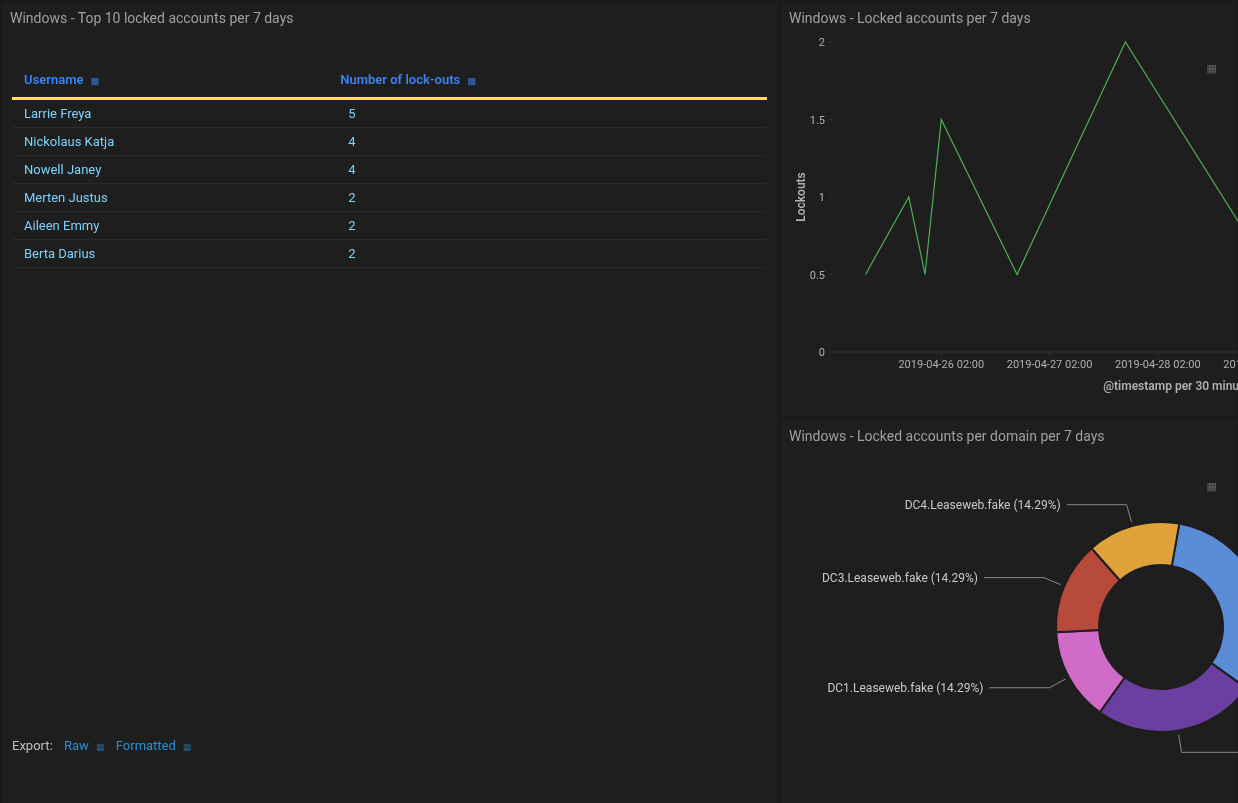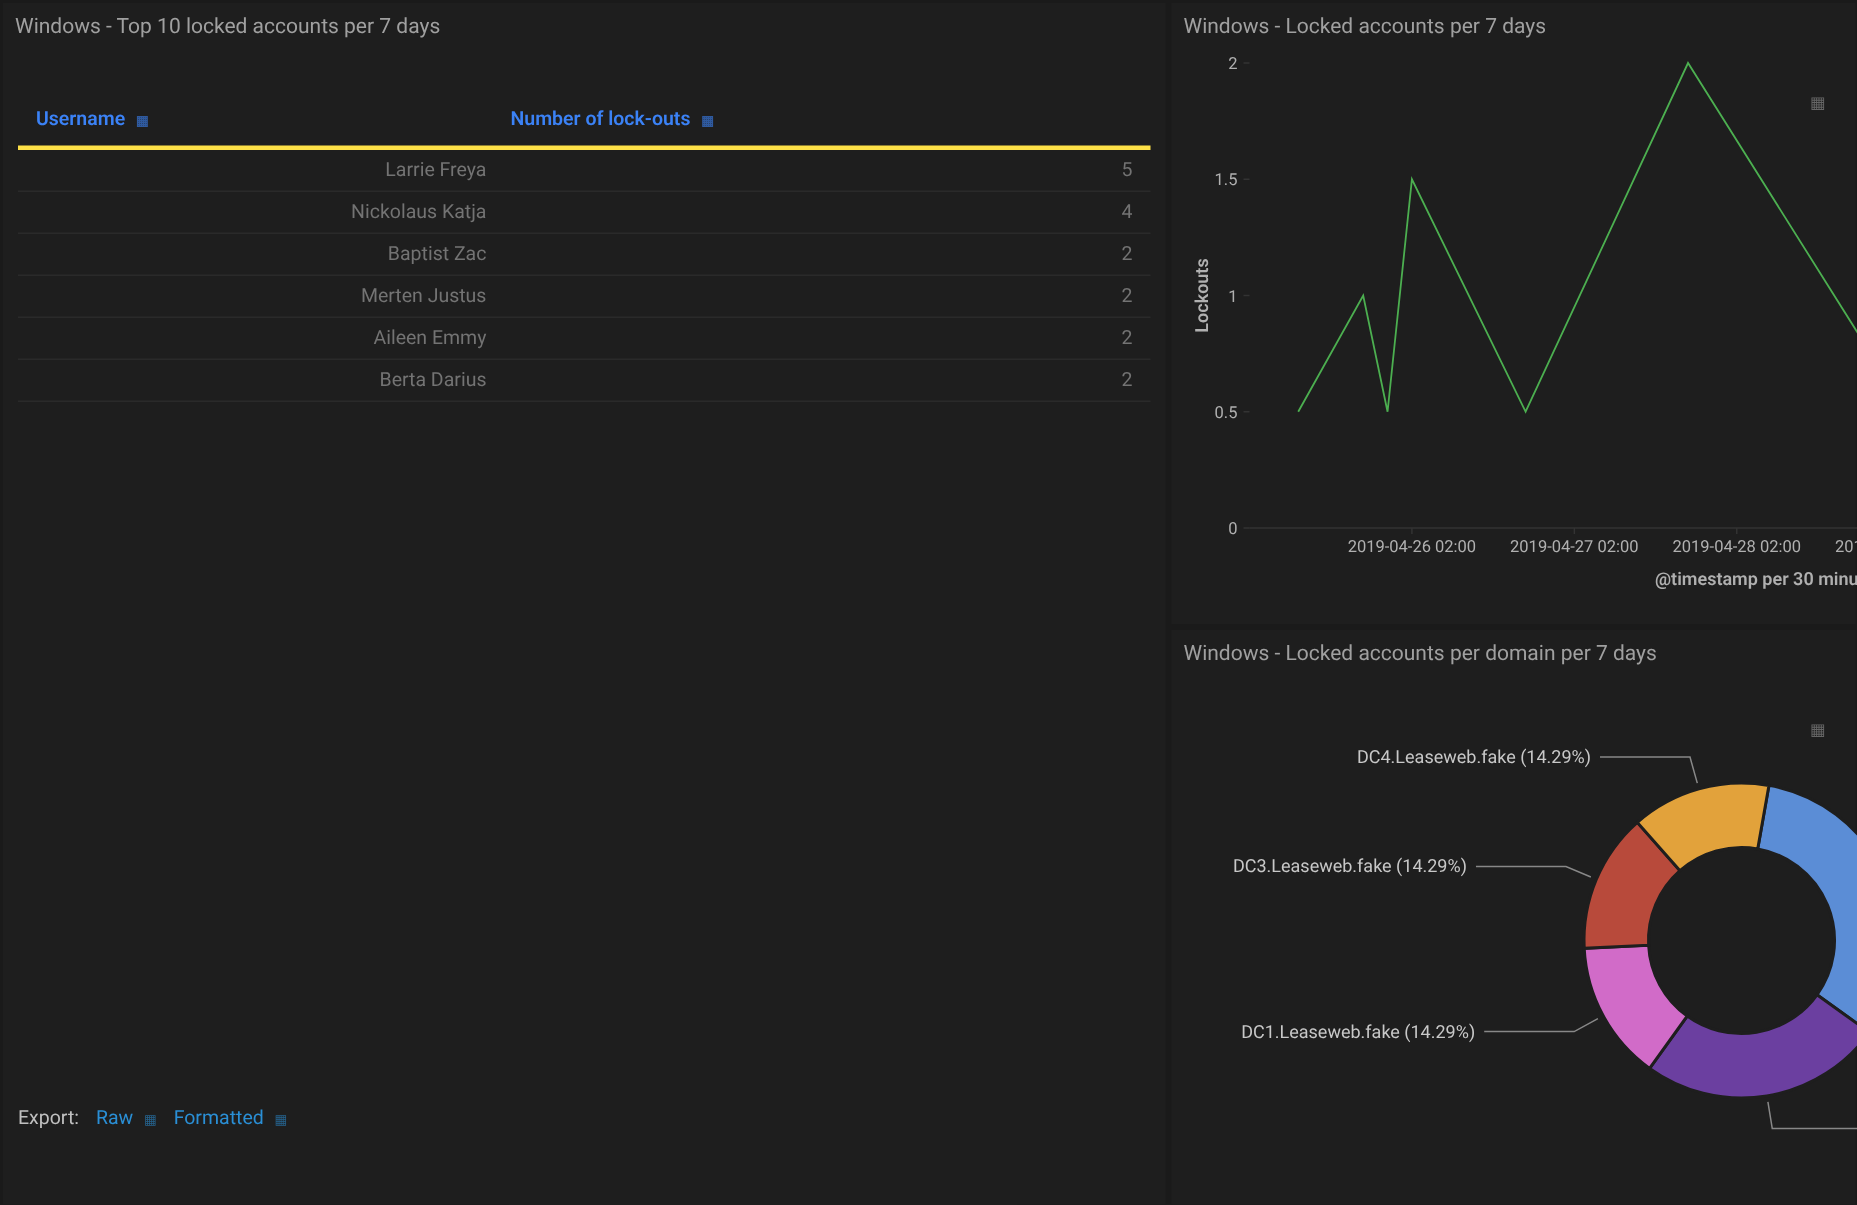--- a/index.html
+++ b/index.html
@@ -53,22 +53,21 @@
     text-align: left;
     color: #3b82f6;
     padding: 10px 12px;
     border-bottom: 3px solid #fde047;
     font-weight: 600;
   }
   table.data th:last-child { text-align: left; padding-left: 4px; }
   table.data td {
     padding: 6px 12px;
     border-bottom: 1px solid #2a2a2a;
-    color: #737373;
-    text-align: right;
+    color: #7dd3fc;
   }
   .small-icon { font-size: 9px; opacity: .6; margin-left: 4px; }
 
   
   .export-row {
     position: absolute;
     bottom: 50px;
     left: 10px;
     font-size: 13px;
     color: #c0c0c0;
@@ -159,22 +158,22 @@
         <tbody id="table-rows">
             <tr>
               <td>Larrie Freya</td>
               <td>5</td>
             </tr>
             <tr>
               <td>Nickolaus Katja</td>
               <td>4</td>
             </tr>
             <tr>
-              <td>Baptist Zac</td>
-              <td>2</td>
+              <td>Nowell Janey</td>
+              <td>4</td>
             </tr>
             <tr>
               <td>Merten Justus</td>
               <td>2</td>
             </tr>
             <tr>
               <td>Aileen Emmy</td>
               <td>2</td>
             </tr>
             <tr>

